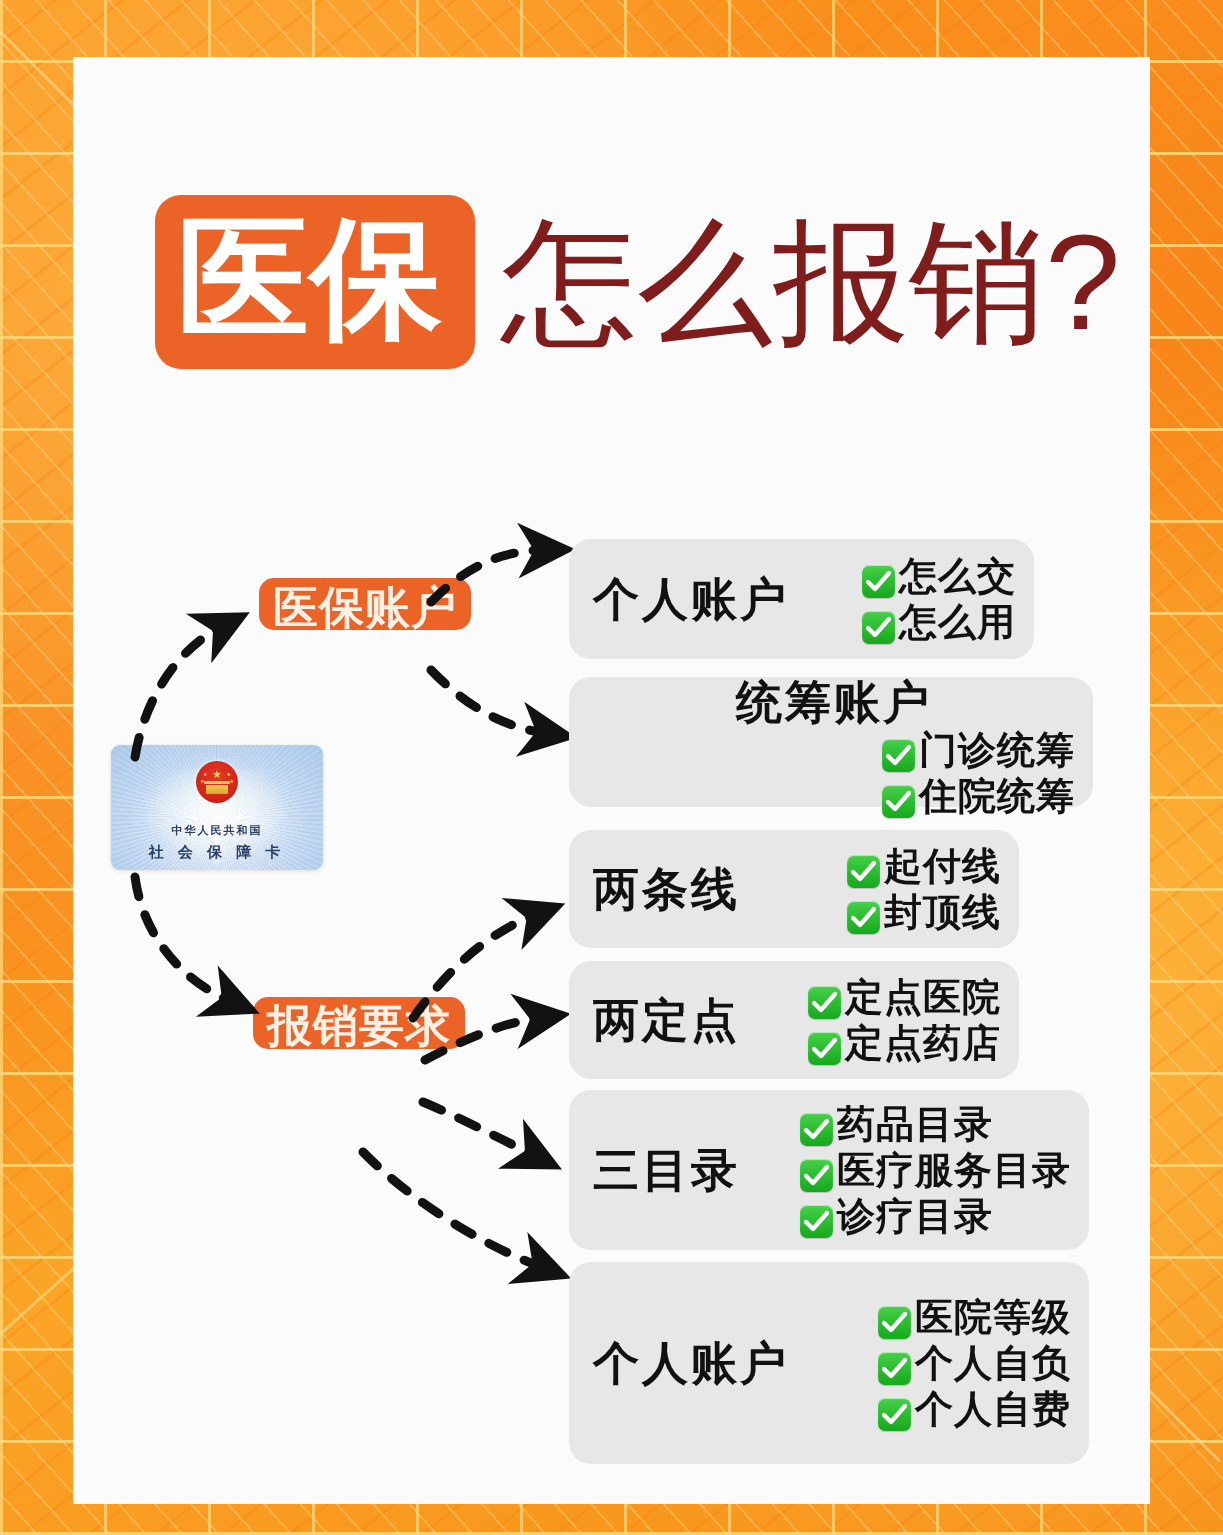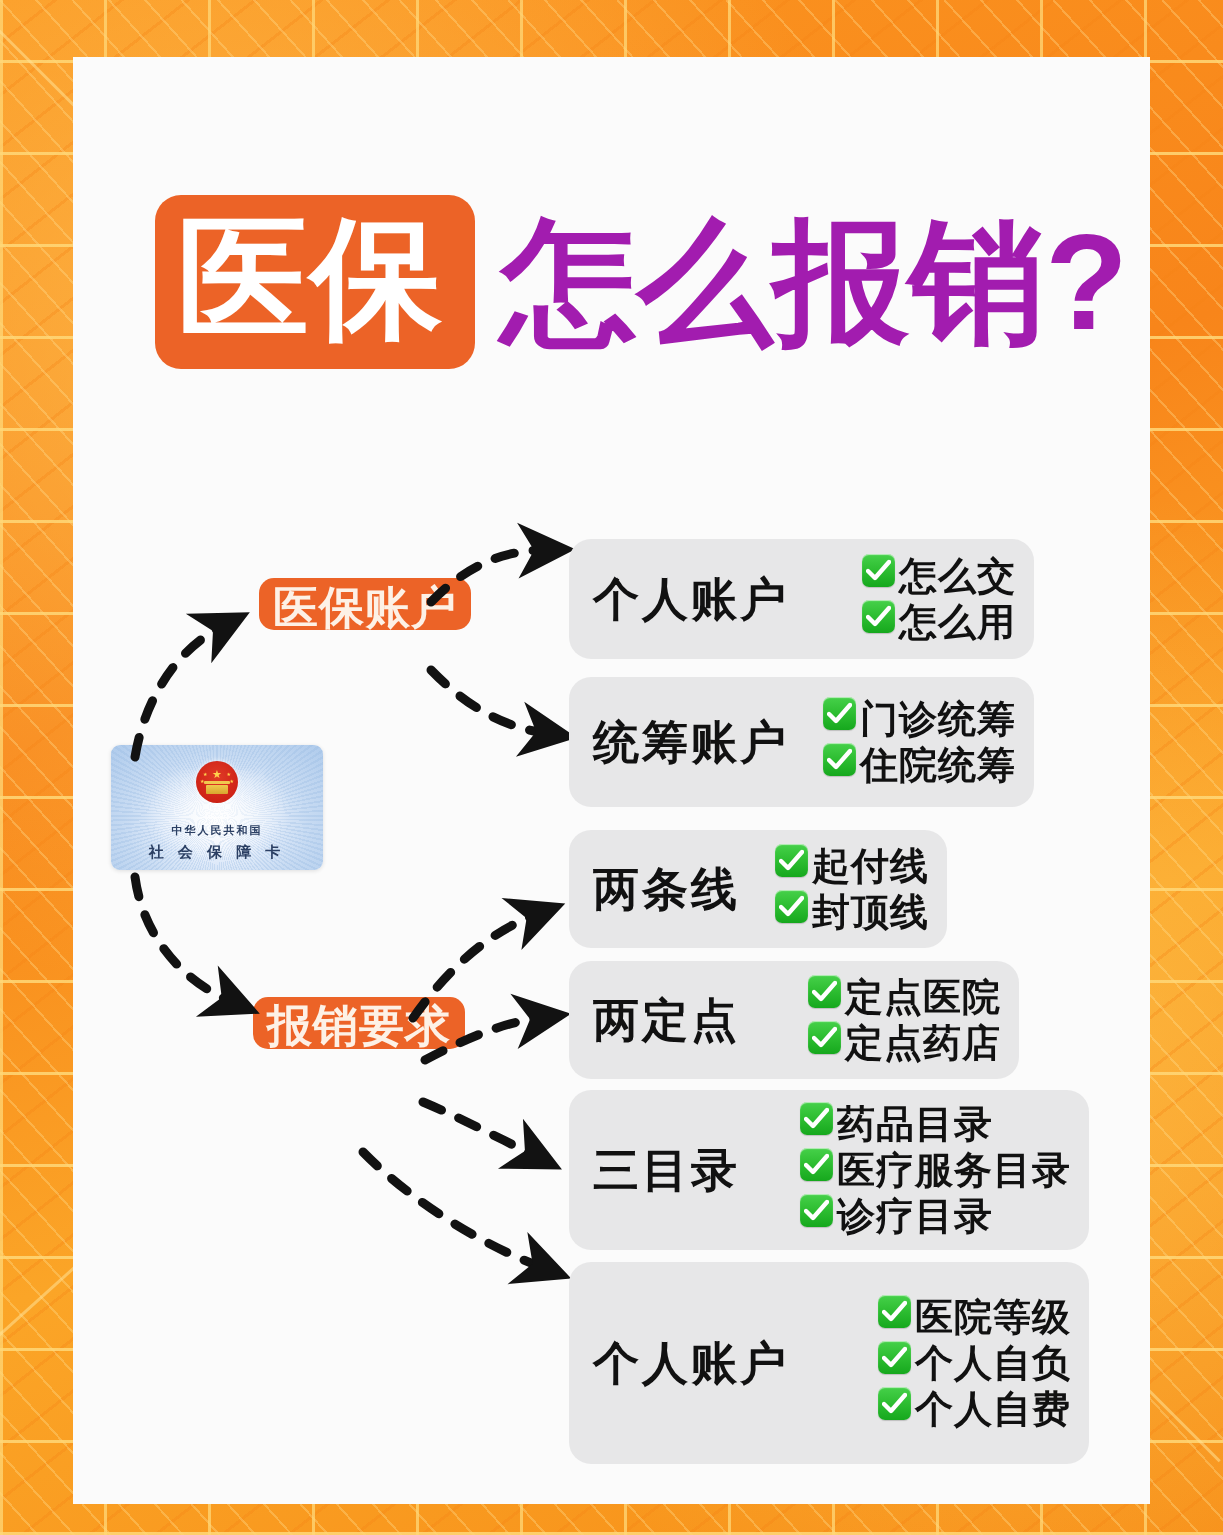--- a/index.html
+++ b/index.html
@@ -52,23 +52,23 @@
   }
   .title-badge-text {
     color: #ffffff;
     font-size: 132px;
     font-weight: bold;
     letter-spacing: 1px;
     line-height: 1;
     display: block;
   }
   .title-rest {
-    color: #a21caf;
+    color: #7f1d1d;
     font-size: 136px;
-    font-weight: bold;
+    font-weight: normal;
     letter-spacing: 0px;
     line-height: 1;
     white-space: nowrap;
   }
 
   
   .flow { position: absolute; left: 0; top: 0; width: 1077px; height: 1447px; }
 
   .id-card {
     position: absolute;
@@ -155,41 +155,41 @@
   .card-title {
     color: #111111;
     font-weight: bold;
     font-size: 46px;
     letter-spacing: 3px;
     line-height: 1.1;
     white-space: nowrap;
     flex: none;
   }
   .card-items { margin-left: auto; display: flex; flex-direction: column; gap: 2px; }
-  .card-item { display: flex; align-items: flex-start; gap: 4px; white-space: nowrap; }
+  .card-item { display: flex; align-items: flex-end; gap: 4px; white-space: nowrap; }
   .tick {
     width: 33px; height: 33px;
     flex: none;
     border-radius: 7px;
     background: linear-gradient(180deg, #46d14a 0%, #2fbf33 45%, #16a81d 100%);
     box-shadow: inset 0 1px 1px rgba(255,255,255,0.65), 0 1px 1px rgba(0,0,0,0.18);
     position: relative;
   }
   .tick svg { position: absolute; left: 4px; top: 5px; }
   .item-text {
     color: #111111;
     font-weight: bold;
     font-size: 38px;
     letter-spacing: 1px;
     line-height: 1.16;
   }
 
   .card.c1 { left: 496px; top: 482px; width: 465px; height: 120px; }
-  .card.c2 { left: 496px; top: 620px; width: 465px; height: 130px; }
-  .card.c3 { left: 496px; top: 773px; width: 378px; height: 118px; }
+  .card.c2 { left: 496px; top: 620px; width: 524px; height: 130px; flex-direction: column; }
+  .card.c3 { left: 496px; top: 773px; width: 450px; height: 118px; }
   .card.c4 { left: 496px; top: 904px; width: 450px; height: 118px; }
   .card.c5 { left: 496px; top: 1033px; width: 520px; height: 160px; }
   .card.c6 { left: 496px; top: 1205px; width: 520px; height: 202px; }
 </style>
 </head>
 <body>
 
 <div class="foil-fold" style="left:-20px; top:10px; width:200px; transform:rotate(45deg);"></div>
 <div class="foil-fold" style="left:1050px; top:1290px; width:240px; transform:rotate(45deg);"></div>
 <div class="foil-fold" style="left:-30px; top:1360px; width:220px; transform:rotate(-42deg);"></div>

